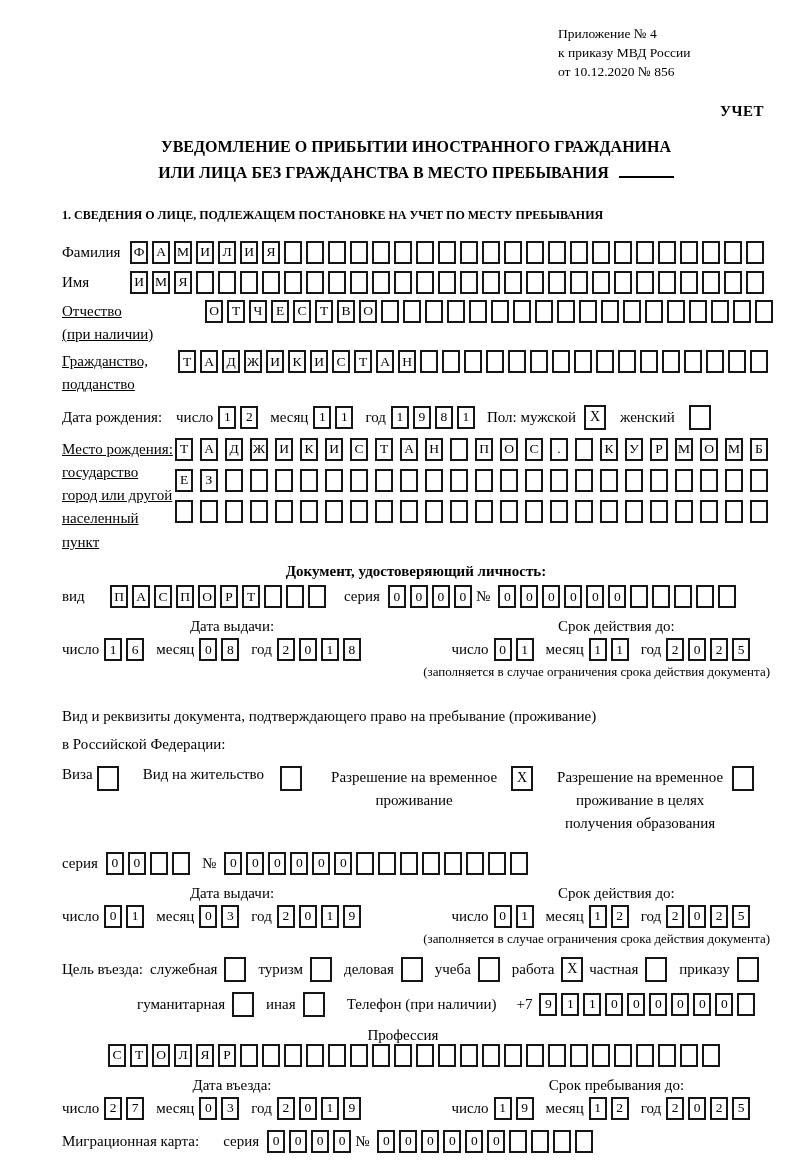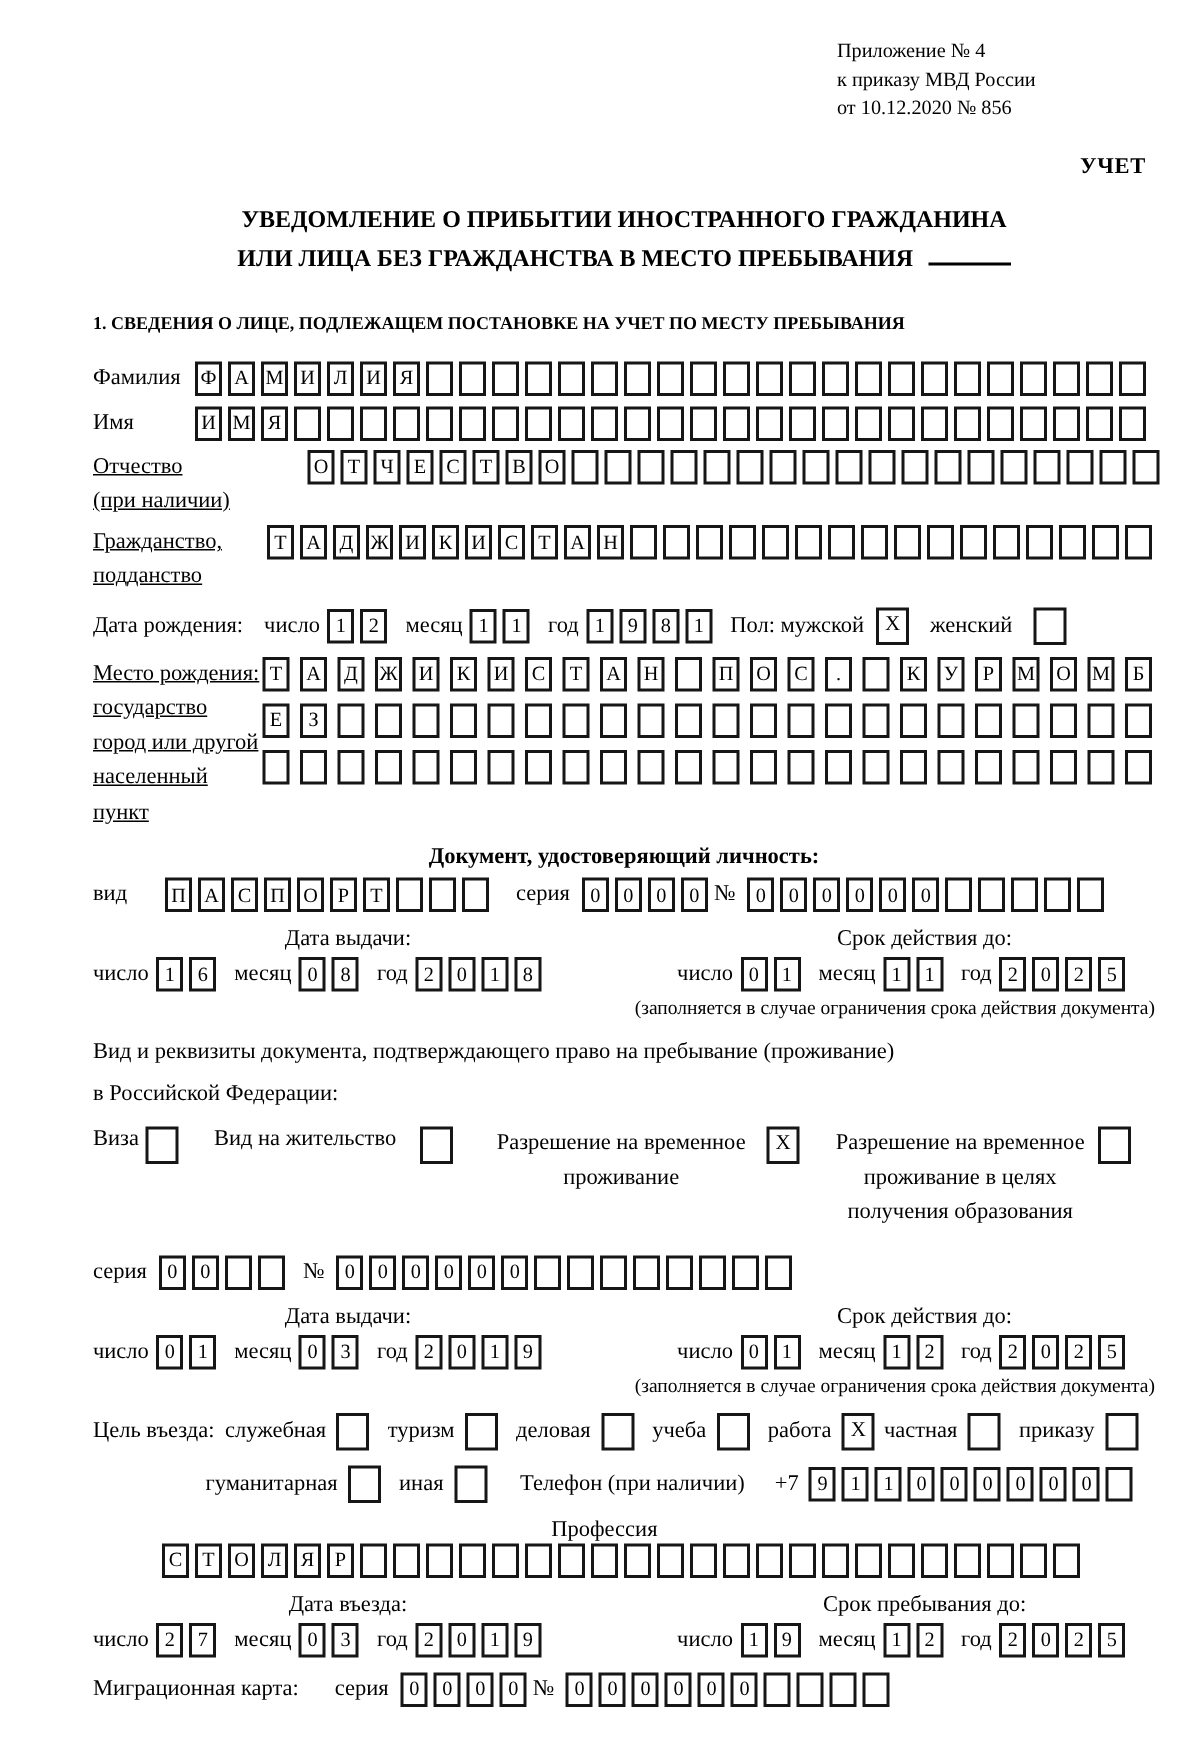--- a/index.html
+++ b/index.html
@@ -42,21 +42,21 @@
   .dline{display:flex;align-items:center;}
   .dline .dl{flex:none;margin-right:5px;}
   .dline .boxes{margin-right:8px;}
   .note{font-size:13px;text-align:right;margin-top:3px;}
   .doc-heading{font-weight:bold;text-align:center;margin-top:9px;font-size:15px;}
   
   .res-items{display:flex;align-items:flex-start;margin-top:10px;}
   .res-item{display:flex;align-items:flex-start;flex:none;}
   .res-item .rlabel{flex:none;margin-right:9px;}
   .res-item .rlabel.center{text-align:center;line-height:1.55;}
-  .mline{margin-top:10px;line-height:1.5;}
+  .mline{margin-top:25px;line-height:1.5;}
   
   .purpose-line{display:flex;align-items:center;margin-top:10px;text-align:right;}
   .purpose-line .pl{flex:none;margin-right:7px;}
   .purpose-line .chk{margin-right:12px;}
 </style>
 </head>
 <body>
 
 <div class="page">
 

